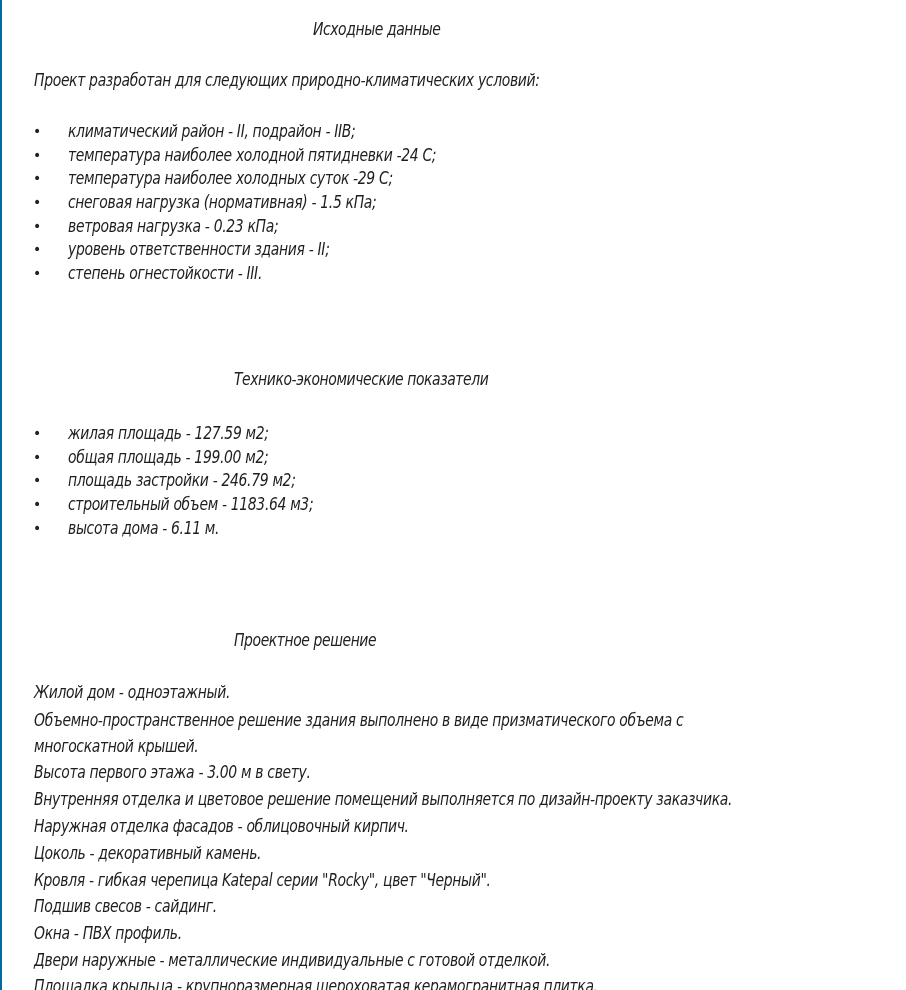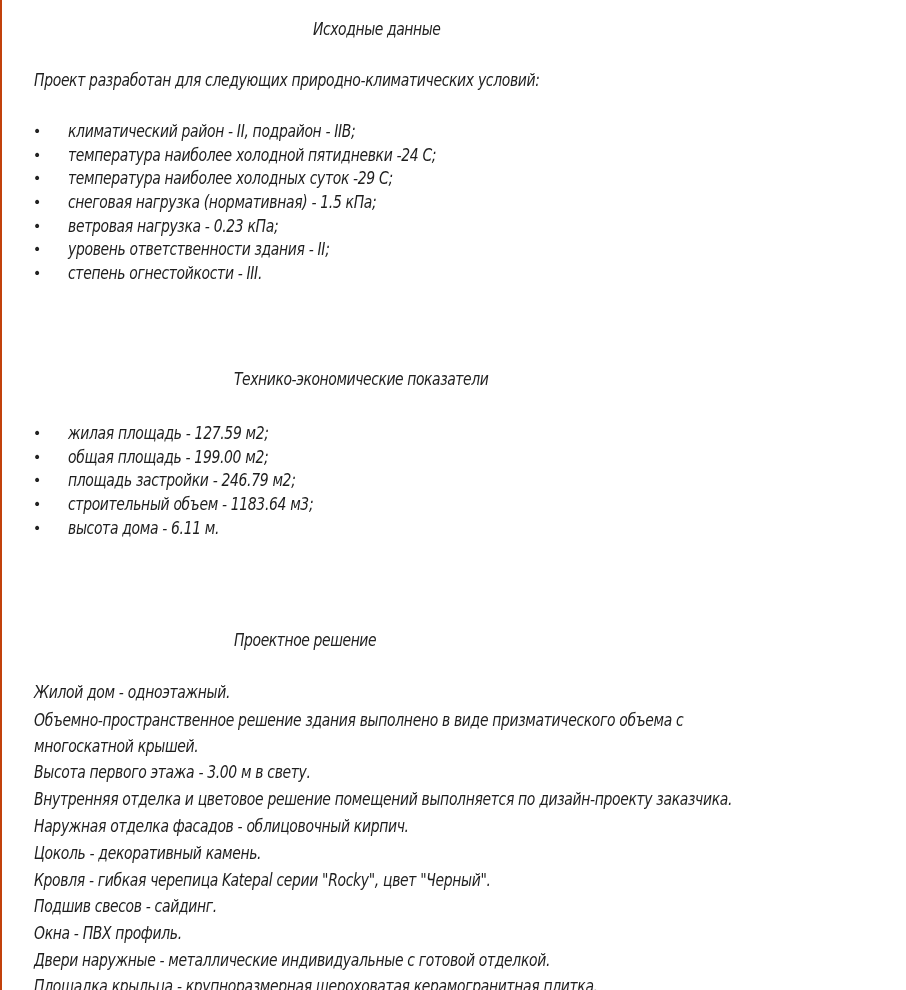--- a/index.html
+++ b/index.html
@@ -14,21 +14,21 @@
       position: relative;
       font-family: "DejaVu Sans", sans-serif;
       color: #1a1a1a;
     }
     .page {
       position: absolute;
       left: 0;
       top: 0;
       width: 765px;
       height: 990px;
-      border-left: 2px solid #c2410c;
+      border-left: 2px solid #0369a1;
       box-sizing: border-box;
       background: #ffffff;
     }
     .heading {
       position: absolute;
       font-size: 17px;
       font-style: italic;
       font-weight: normal;
       letter-spacing: -0.5px;
       transform: scaleX(0.82);

